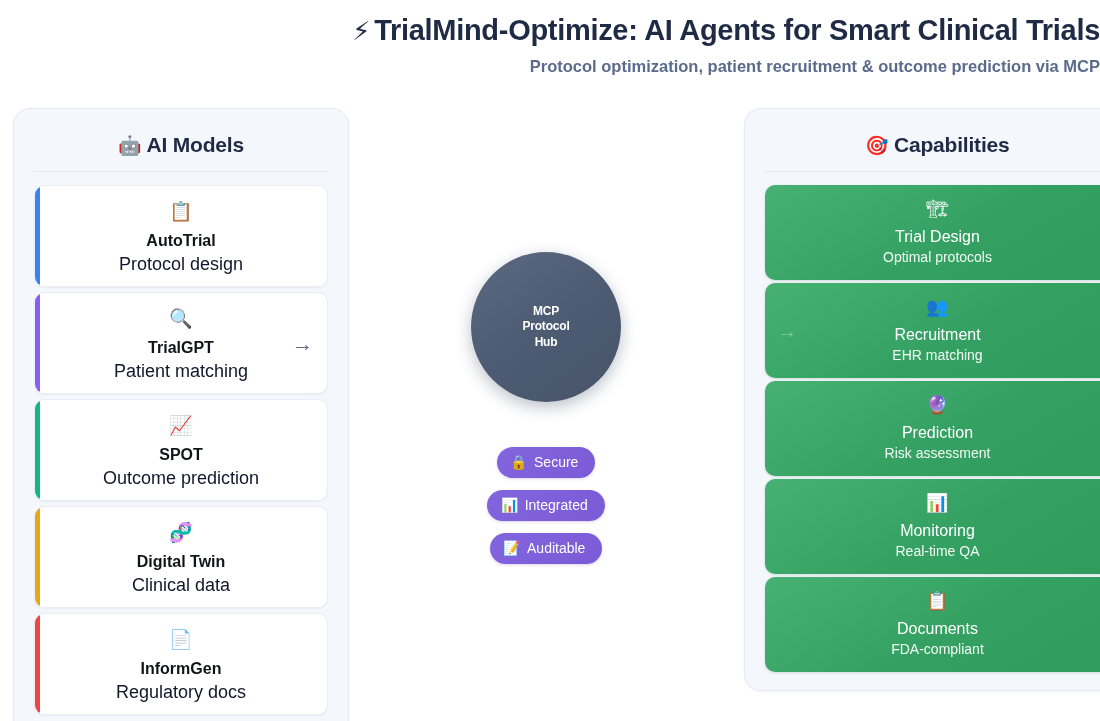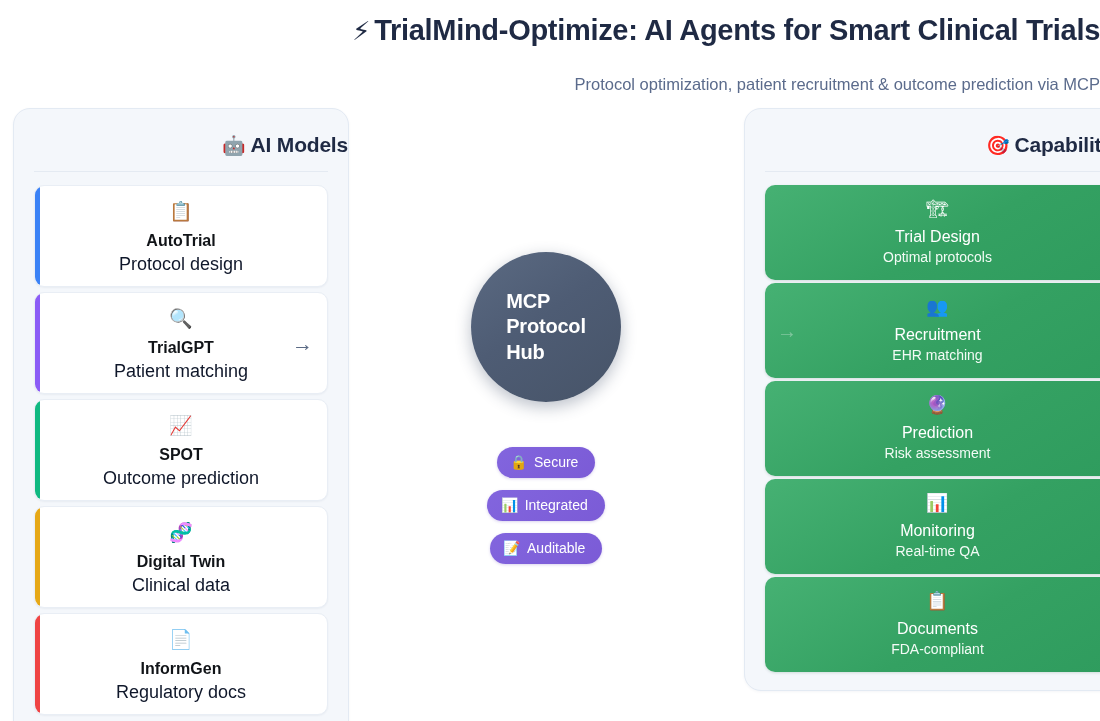--- a/index.html
+++ b/index.html
@@ -21,39 +21,39 @@
   .title {
     font-size: 29px;
     font-weight: bold;
     color: #1f2a44;
     letter-spacing: -0.3px;
     line-height: 1.25;
   }
   .title .bolt { font-size: 26px; margin-right: 4px; }
 
   .subtitle {
-    margin-top: 27px;
+    margin-top: 9px;
     font-size: 16.5px;
     color: #5b6b8c;
-    font-weight: normal;
+    font-weight: bold;
   }
 
   
   .panel {
     position: absolute;
     background: #f4f7fb;
     border: 1px solid #e3eaf3;
     border-radius: 17px;
     box-shadow: 0 1px 3px rgba(30,50,90,.05);
   }
   .panel-left  { left: 13px;  top: 108px; width: 336px; height: 640px; }
   .panel-right { left: 744px; top: 108px; width: 387px; height: 583px; }
 
   .panel-head {
-    text-align: right;
+    text-align: center;
     font-size: 21px;
     font-weight: bold;
     color: #1f2a44;
     padding: 24px 0 0 0;
     letter-spacing: -0.2px;
   }
   .panel-head .hicon { margin-right: 5px; font-size: 19px; }
 
   .panel-divider {
     height: 1px;
@@ -158,23 +158,24 @@
     height: 150px;
     border-radius: 50%;
     background: linear-gradient(145deg, #5b6a82 0%, #4e5c74 45%, #475468 100%);
     box-shadow: 0 5px 16px rgba(50,65,90,.33);
     display: flex;
     align-items: center;
     justify-content: center;
   }
   .hub-text {
     color: #ffffff;
-    font-size: 20px;
+    font-size: 12px;
     font-weight: bold;
     line-height: 1.28;
+    text-align: center;
     letter-spacing: -0.2px;
   }
 
   
   .badges {
     position: absolute;
     left: 471px;
     top: 447px;
     width: 150px;
     display: flex;

